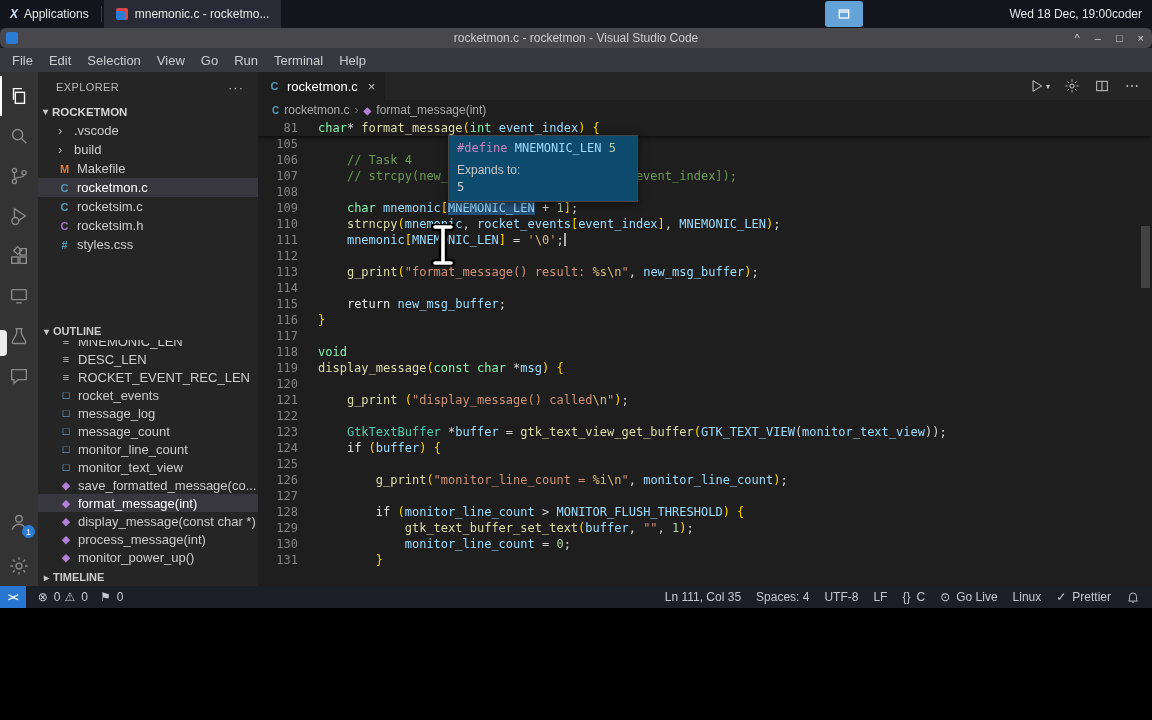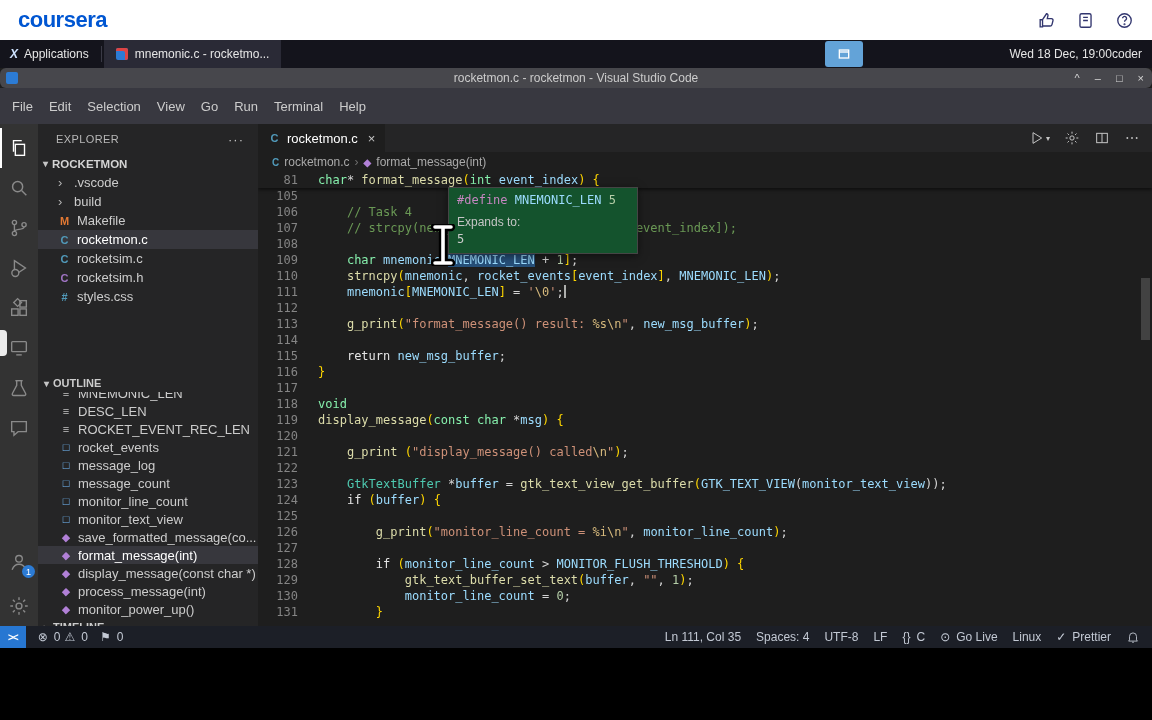--- a/index.html
+++ b/index.html
@@ -22,21 +22,21 @@
   .panel-blue{width:38px;height:26px;background:#63a3d8;border-radius:3px;display:flex;align-items:center;justify-content:center;margin-right:146px;}
   .panel-blue svg{width:16px;height:16px;}
   .clock{padding-right:10px;display:flex;white-space:nowrap;}
 
   
   .vscode{height:580px;display:flex;flex-direction:column;background:#1e1e1e;}
   .titlebar{height:20px;background:#47474c;display:flex;align-items:center;color:#cccccc;font-size:12px;position:relative;flex:0 0 auto;border-radius:6px;}
   .vsc-logo{position:absolute;left:6px;top:4px;width:12px;height:12px;background:#2c7bd4;border-radius:2px;}
   .titlebar .title{flex:1;text-align:center;}
   .win-controls{position:absolute;right:8px;top:0;height:20px;display:flex;gap:15px;align-items:center;font-size:11px;color:#d6d6d6;}
-  .menubar{height:36px;background:#383840;display:flex;align-items:center;font-size:13px;color:#cccccc;padding-left:4px;flex:0 0 auto;}
+  .menubar{height:24px;background:#383840;display:flex;align-items:center;font-size:13px;color:#cccccc;padding-left:4px;flex:0 0 auto;}
   .menu-item{padding:0 8px;}
 
   .main{flex:1;display:flex;min-height:0;}
   .activitybar{width:38px;background:#333333;display:flex;flex-direction:column;align-items:center;padding-top:4px;flex:0 0 auto;}
   .ab-item{width:38px;height:40px;display:flex;align-items:center;justify-content:center;color:#8a8a8a;position:relative;}
   .ab-item.active{color:#ffffff;box-shadow:inset 2px 0 0 #ffffff;}
   .ab-item svg{width:22px;height:22px;}
   .ab-bottom{margin-top:auto;margin-bottom:4px;}
   .ab-badge{position:absolute;right:3px;bottom:4px;background:#2c7bd4;color:#fff;border-radius:50%;width:13px;height:13px;font-size:9px;display:flex;align-items:center;justify-content:center;}
 
@@ -77,21 +77,21 @@
   .crow{display:flex;height:16px;}
   .lnum{flex:0 0 40px;text-align:right;padding-right:20px;color:#858585;}
   .ltext{white-space:pre;color:#d4d4d4;}
   .sticky{position:relative;z-index:5;background:#1e1e1e;box-shadow:0 2px 3px rgba(0,0,0,.5);}
   .tok-kw{color:#86efac;} .tok-ctrl{color:#e5e5e5;} .tok-fn{color:#dcdcaa;} .tok-var{color:#9cdcfe;}
   .tok-str{color:#ce9178;} .tok-esc{color:#d7ba7d;} .tok-num{color:#b5cea8;} .tok-type{color:#4ec9b0;}
   .tok-cmt{color:#6a9955;} .tok-pun{color:#d4d4d4;} .tok-gold{color:#ffd700;} .tok-pp{color:#c586c0;}
   .tok-sel{background:#264f78;}
   .tcaret{display:inline-block;width:2px;height:13px;background:#aeafad;vertical-align:-2px;}
 
-  .hover-tt{position:absolute;left:190px;top:15px;width:172px;background:#14532d;border:1px solid #454545;z-index:20;padding:3px 8px 5px;box-shadow:0 2px 8px rgba(0,0,0,.5);}
+  .hover-tt{position:absolute;left:190px;top:15px;width:172px;background:#0c4a6e;border:1px solid #454545;z-index:20;padding:3px 8px 5px;box-shadow:0 2px 8px rgba(0,0,0,.5);}
   .tt-code{font-family:"DejaVu Sans Mono",monospace;font-size:12px;line-height:18px;white-space:pre;}
   .tt-label{font-family:"Liberation Sans",sans-serif;font-size:12px;color:#c5c5c5;margin-top:5px;line-height:17px;}
   .tt-exp{font-family:"DejaVu Sans Mono",monospace;font-size:12px;color:#cccccc;line-height:17px;}
 
   .scroll-thumb{position:absolute;right:2px;top:106px;width:9px;height:62px;background:rgba(121,121,121,.4);}
 
   
   .statusbar{height:22px;background:#1c1f27;display:flex;align-items:center;color:#c3c9d4;font-size:12px;flex:0 0 auto;}
   .sb-remote{background:#2777d2;height:22px;display:flex;align-items:center;padding:0 8px;color:#fff;font-size:10px;font-weight:bold;letter-spacing:-1px;}
   .sb-left{display:flex;align-items:center;gap:12px;}
@@ -103,49 +103,20 @@
   .browser-bottom{height:72px;background:#000;}
 
   .mouse{position:absolute;left:430px;top:224px;z-index:60;}
   .panel-grip{position:absolute;left:0;top:330px;width:7px;height:26px;background:#ececec;border-radius:0 4px 4px 0;z-index:55;}
 </style>
 </head>
 <body>
 
 <div class="page">
 
-  <header class="chead">
-    <div class="clogo">coursera</div>
-    <div class="chead-icons" id="chead-icons">
-        <span class="cicon">
-          <svg viewBox="0 0 24 24">
-            <g fill="none" stroke="currentColor" stroke-width="1.7">
-              <path d="M4 11h3v9H4zM7 19h9.5a2.5 2.5 0 002.4-1.9l1.3-5a2 2 0 00-1.9-2.5H13l.8-3.7A1.8 1.8 0 0012 3.5L7 11"></path>
-            </g>
-          </svg>
-        </span>
-        <span class="cicon">
-          <svg viewBox="0 0 24 24">
-            <g fill="none" stroke="currentColor" stroke-width="1.7">
-              <rect x="5" y="3.5" width="14" height="17" rx="2"></rect>
-              <path d="M9 8h6M9 12h6"></path>
-            </g>
-          </svg>
-        </span>
-        <span class="cicon">
-          <svg viewBox="0 0 24 24">
-            <g fill="none" stroke="currentColor" stroke-width="1.7">
-              <circle cx="12" cy="12" r="8.5"></circle>
-              <path d="M9.6 9.3a2.5 2.5 0 114.2 1.8c-.8.7-1.7 1.1-1.7 2.4"></path>
-              <circle cx="12" cy="16.8" r="0.5" fill="currentColor"></circle>
-            </g>
-          </svg>
-        </span>
-      </div>
-  </header>
 
   <div class="taskbar">
     <div class="apps-btn">
       <span class="apps-x">X</span>
       <span>Applications</span>
     </div>
     <div class="tb-sep"></div>
     <div class="task-btn">
       <span class="task-ic"></span>
       <span>mnemonic.c - rocketmo...</span>

